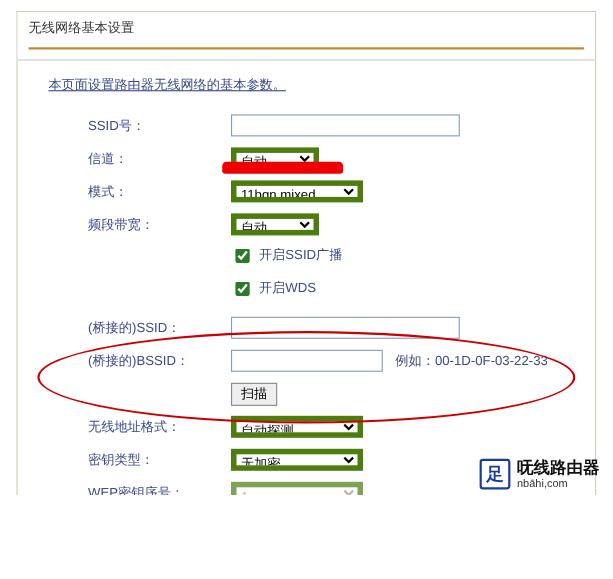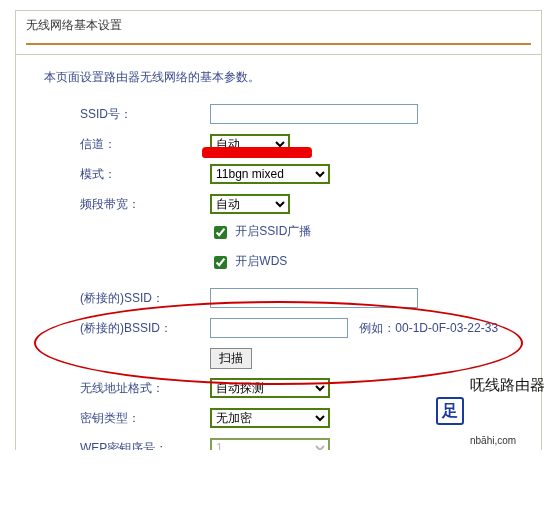--- a/index.html
+++ b/index.html
@@ -29,20 +29,21 @@
       background: #c08830;
       margin-top: 4px;
     }
     .panel-body {
       padding: 10px 18px 14px 28px;
       position: relative;
     }
     .intro {
       color: #3a4a8a;
       margin: 4px 0 16px 0;
+      text-decoration: underline;
     }
     .form-row {
       display: flex;
       align-items: center;
       margin-bottom: 6px;
       min-height: 24px;
     }
     .label {
       color: #3a4a8a;
       width: 130px;
@@ -58,21 +59,21 @@
       padding: 0 3px;
       font-size: 12px;
     }
     input.wide {
       width: 200px;
     }
     input.medium {
       width: 130px;
     }
     select {
-      border: 2px solid #4d7c0f;
+      border: 5px solid #4d7c0f;
       font-size: 12px;
       height: 20px;
       background: #fff;
     }
     select.short {
       width: 80px;
     }
     select.medium {
       width: 120px;
     }
@@ -132,27 +133,26 @@
       display: flex;
       align-items: center;
       justify-content: center;
       color: #1a3aa0;
       font-weight: bold;
       font-size: 16px;
     }
     .logo-text {
       font-size: 15px;
       color: #111;
-      font-weight: normal;
+      font-weight: bold;
     }
     .logo-sub {
       font-size: 10px;
       color: #333;
       display: block;
-      margin-top: 40px;
     }
     .wrapper {
       position: relative;
       width: 557px;
       height: 450px;
       overflow: hidden;
     }
   </style>
 </head>
 <body>

